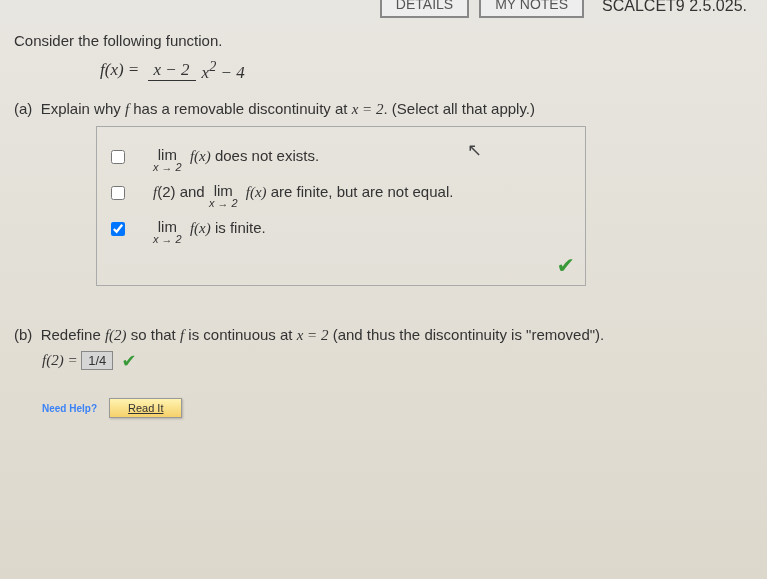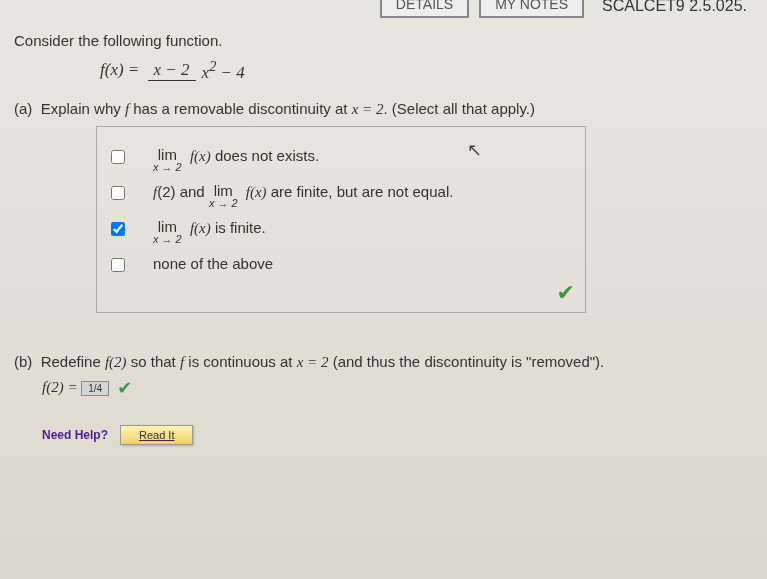--- a/index.html
+++ b/index.html
@@ -107,39 +107,39 @@
     }
     .partb {
       margin-top: 40px;
     }
     .answer-box {
       display: inline-block;
       border: 1px solid #888;
       background: #d5d5d5;
       padding: 1px 6px;
       font-family: Arial, sans-serif;
-      font-size: 10px;
+      font-size: 13px;
     }
     .greencheck {
       color: #3a9a3a;
       font-size: 18px;
       vertical-align: middle;
       margin-left: 4px;
     }
     .need-help {
       margin: 26px 0 0 42px;
       display: flex;
       align-items: center;
       gap: 12px;
     }
     .need-help-label {
       font-family: Arial, sans-serif;
       font-weight: bold;
-      font-size: 12px;
-      color: #4c1d95;
+      font-size: 10px;
+      color: #3b82f6;
     }
     .readit-btn {
       border: 1px solid #999;
       background: linear-gradient(#fff3b0, #f5d06a);
       font-family: Arial, sans-serif;
       font-size: 11px;
       padding: 3px 18px;
       color: #333;
       box-shadow: 1px 1px 2px rgba(0,0,0,0.2);
       text-decoration: underline;
@@ -201,24 +201,20 @@
   <div class="opt">
     <input type="checkbox" checked="" style="">
     <span class="opt-label">
       <span class="lim-block">
           <span class="lim-top">lim</span>
           <span class="lim-bot">x → 2</span>
         </span>
       <span class="math">f(x)</span><span> is finite.</span>
     </span>
   </div>
-  <div class="opt">
-    <input type="checkbox" style="">
-    <span class="opt-label">none of the above</span>
-  </div>
   <div class="check-result">✔</div>
   <div class="cursor-arrow" style="top:12px; left:370px;">↖</div>
 </div>
 
 <div class="part partb">
   <span>(b)</span>&nbsp;&nbsp;<span>Redefine </span><span class="math">f(2)</span><span> so that </span><span class="math">f</span><span> is continuous at </span><span class="math">x = 2</span><span> (and thus the discontinuity is "removed").</span>
   <div style="margin:6px 0 0 28px;">
     <span class="math">f(2) = </span>
     <span class="answer-box">1/4</span>
     <span class="greencheck">✔</span>

